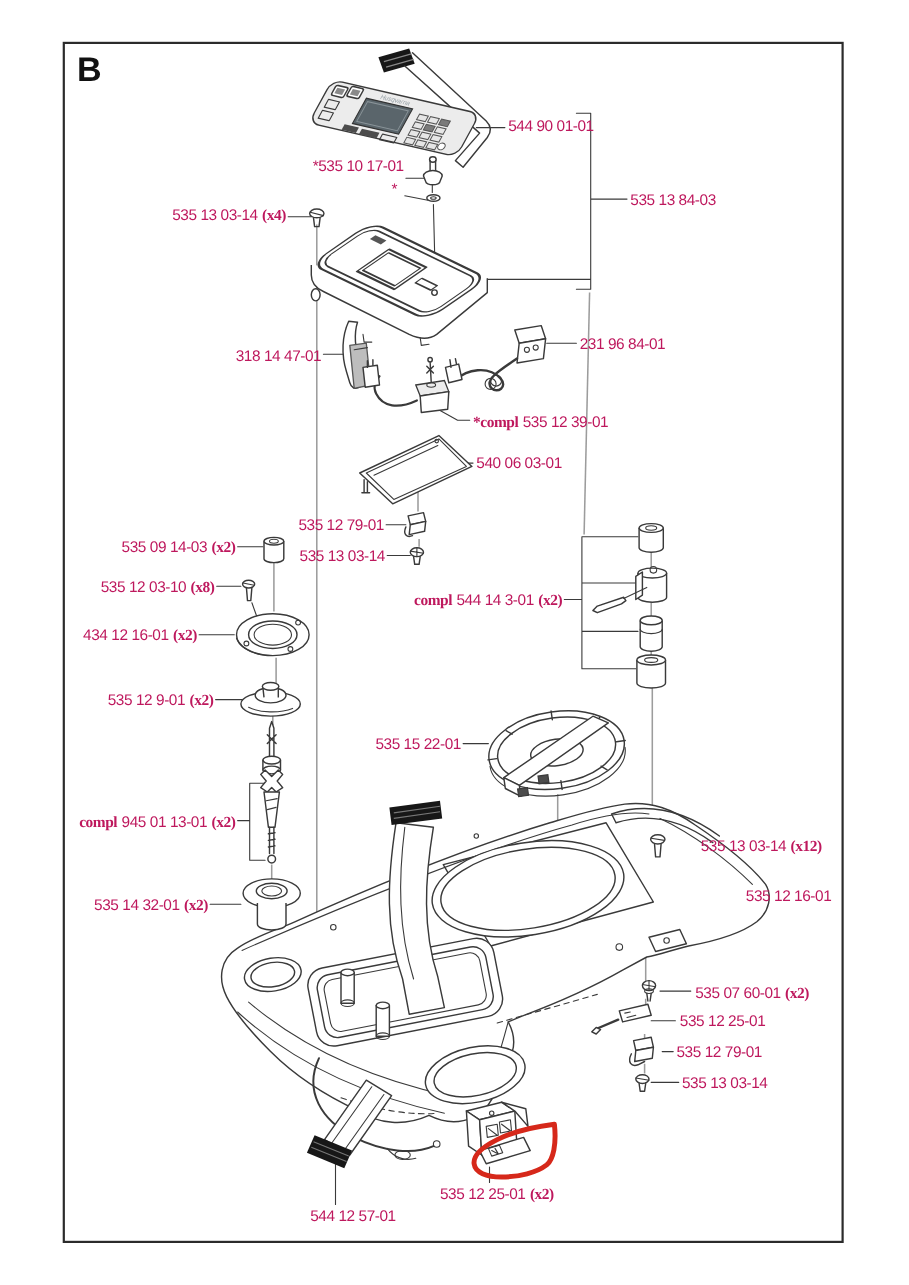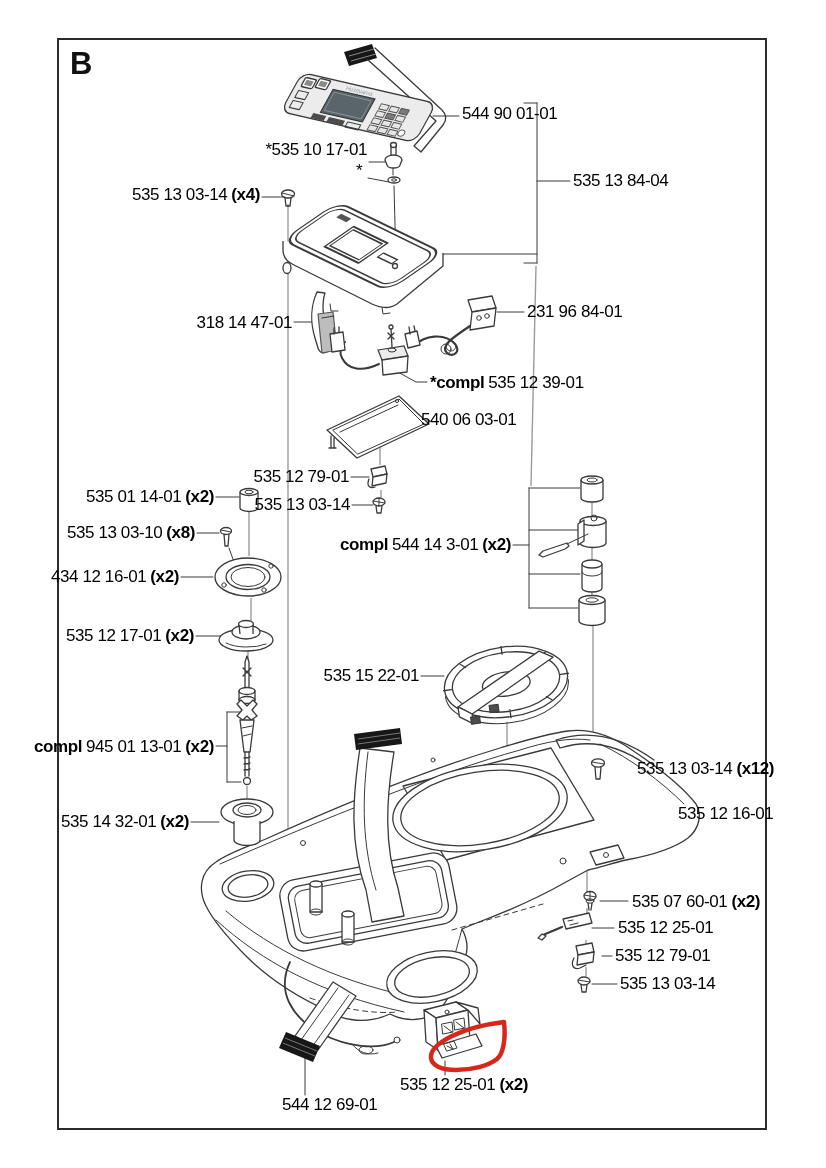--- a/index.html
+++ b/index.html
@@ -1,23 +1,23 @@
 <!DOCTYPE html>
 <html><head>
 <meta charset="utf-8">
 <style>
   html,body{margin:0;padding:0;background:#fff;}
   body{width:826px;height:1168px;position:relative;font-family:"Liberation Sans",sans-serif;overflow:hidden;}
   .frame{position:absolute;left:57px;top:38px;width:710px;height:1092px;border:2px solid #2b2b2b;box-sizing:border-box;background:#fff;}
   svg.diagram{position:absolute;left:0;top:0;width:826px;height:1168px;}
   .fig-label{position:absolute;left:70px;top:46px;font-size:31px;font-weight:bold;color:#111;}
-  .lbl{position:absolute;white-space:nowrap;font-size:17px;letter-spacing:-0.4px;color:#000000;line-height:16px;}
+  .lbl{position:absolute;white-space:nowrap;font-size:14px;letter-spacing:-0.4px;color:#be185d;line-height:16px;}
   .lbl span{display:inline;}
   .lbl span:not(:empty)+span:not(:empty){margin-left:4px;}
-  .lbl .b{font-weight:bold;}
+  .lbl .b{font-weight:bold;font-family:Liberation Serif, serif;}
   
   .s{stroke:#3a3a3a;stroke-width:1.3;fill:none;stroke-linecap:round;stroke-linejoin:round;}
   .sw{stroke:#3a3a3a;stroke-width:1.3;fill:#fff;stroke-linejoin:round;}
   .sf{stroke:#3a3a3a;stroke-width:1.2;fill:#ececec;}
   .sg{stroke:#9c9c9c;stroke-width:1.4;fill:none;}
   .sd{stroke:#3a3a3a;stroke-width:1.1;fill:#4c4c4c;}
   .dk{fill:#171717;stroke:none;}
   .thin{stroke-width:1;}
   .dash{stroke-dasharray:5 4;}
 </style>
@@ -367,35 +367,35 @@
   </g>
   <path d="M 504,1022 C 488,1024 468,1028 452,1036 C 440,1042 430,1050 431,1058 C 432,1066 442,1070 456,1070 C 472,1070 488,1066 497,1059 C 503,1054 506,1040 504,1022 Z" fill="none" stroke-width="4.5" stroke-linejoin="round" stroke-linecap="round" stroke="#d6281a"></path>
 </svg>
 
 <div class="fig-label">B</div>
 
 <div class="lbl" style="left:462px;top:106px"><span class="b"></span><span>544 90 01-01</span><span class="b"></span></div>
 <div class="lbl" style="right:459px;top:142px"><span class="b"></span><span>*535 10 17-01</span><span class="b"></span></div>
 <div class="lbl" style="left:356px;top:163px"><span class="b"></span><span>*</span><span class="b"></span></div>
 <div class="lbl" style="right:566px;top:187px"><span class="b"></span><span>535 13 03-14</span><span class="b">(x4)</span></div>
-<div class="lbl" style="left:573px;top:173px"><span class="b"></span><span>535 13 84-04</span><span class="b"></span></div>
+<div class="lbl" style="left:573px;top:173px"><span class="b"></span><span>535 13 84-03</span><span class="b"></span></div>
 <div class="lbl" style="right:534px;top:315px"><span class="b"></span><span>318 14 47-01</span><span class="b"></span></div>
 <div class="lbl" style="left:527px;top:304px"><span class="b"></span><span>231 96 84-01</span><span class="b"></span></div>
 <div class="lbl" style="left:430px;top:375px"><span class="b">*compl</span><span>535 12 39-01</span><span class="b"></span></div>
-<div class="lbl" style="left:421px;top:412px"><span class="b"></span><span>540 06 03-01</span><span class="b"></span></div>
+<div class="lbl" style="left:433px;top:412px"><span class="b"></span><span>540 06 03-01</span><span class="b"></span></div>
 <div class="lbl" style="right:477px;top:469px"><span class="b"></span><span>535 12 79-01</span><span class="b"></span></div>
 <div class="lbl" style="right:476px;top:497px"><span class="b"></span><span>535 13 03-14</span><span class="b"></span></div>
-<div class="lbl" style="right:612px;top:489px"><span class="b"></span><span>535 01 14-01</span><span class="b">(x2)</span></div>
-<div class="lbl" style="right:631px;top:525px"><span class="b"></span><span>535 13 03-10</span><span class="b">(x8)</span></div>
+<div class="lbl" style="right:612px;top:489px"><span class="b"></span><span>535 09 14-03</span><span class="b">(x2)</span></div>
+<div class="lbl" style="right:631px;top:525px"><span class="b"></span><span>535 12 03-10</span><span class="b">(x8)</span></div>
 <div class="lbl" style="right:647px;top:569px"><span class="b"></span><span>434 12 16-01</span><span class="b">(x2)</span></div>
-<div class="lbl" style="right:632px;top:628px"><span class="b"></span><span>535 12 17-01</span><span class="b">(x2)</span></div>
+<div class="lbl" style="right:632px;top:628px"><span class="b"></span><span>535 12 9-01</span><span class="b">(x2)</span></div>
 <div class="lbl" style="right:315px;top:537px"><span class="b">compl</span><span>544 14 3-01</span><span class="b">(x2)</span></div>
 <div class="lbl" style="right:407px;top:668px"><span class="b"></span><span>535 15 22-01</span><span class="b"></span></div>
 <div class="lbl" style="right:612px;top:739px"><span class="b">compl</span><span>945 01 13-01</span><span class="b">(x2)</span></div>
 <div class="lbl" style="right:637px;top:814px"><span class="b"></span><span>535 14 32-01</span><span class="b">(x2)</span></div>
 <div class="lbl" style="left:637px;top:761px"><span class="b"></span><span>535 13 03-14</span><span class="b">(x12)</span></div>
 <div class="lbl" style="left:678px;top:806px"><span class="b"></span><span>535 12 16-01</span><span class="b"></span></div>
 <div class="lbl" style="left:632px;top:894px"><span class="b"></span><span>535 07 60-01</span><span class="b">(x2)</span></div>
 <div class="lbl" style="left:618px;top:920px"><span class="b"></span><span>535 12 25-01</span><span class="b"></span></div>
 <div class="lbl" style="left:615px;top:948px"><span class="b"></span><span>535 12 79-01</span><span class="b"></span></div>
 <div class="lbl" style="left:620px;top:976px"><span class="b"></span><span>535 13 03-14</span><span class="b"></span></div>
 <div class="lbl" style="left:400px;top:1077px"><span class="b"></span><span>535 12 25-01</span><span class="b">(x2)</span></div>
-<div class="lbl" style="left:282px;top:1097px"><span class="b"></span><span>544 12 69-01</span><span class="b"></span></div>
+<div class="lbl" style="left:282px;top:1097px"><span class="b"></span><span>544 12 57-01</span><span class="b"></span></div>
 
 </body></html>

